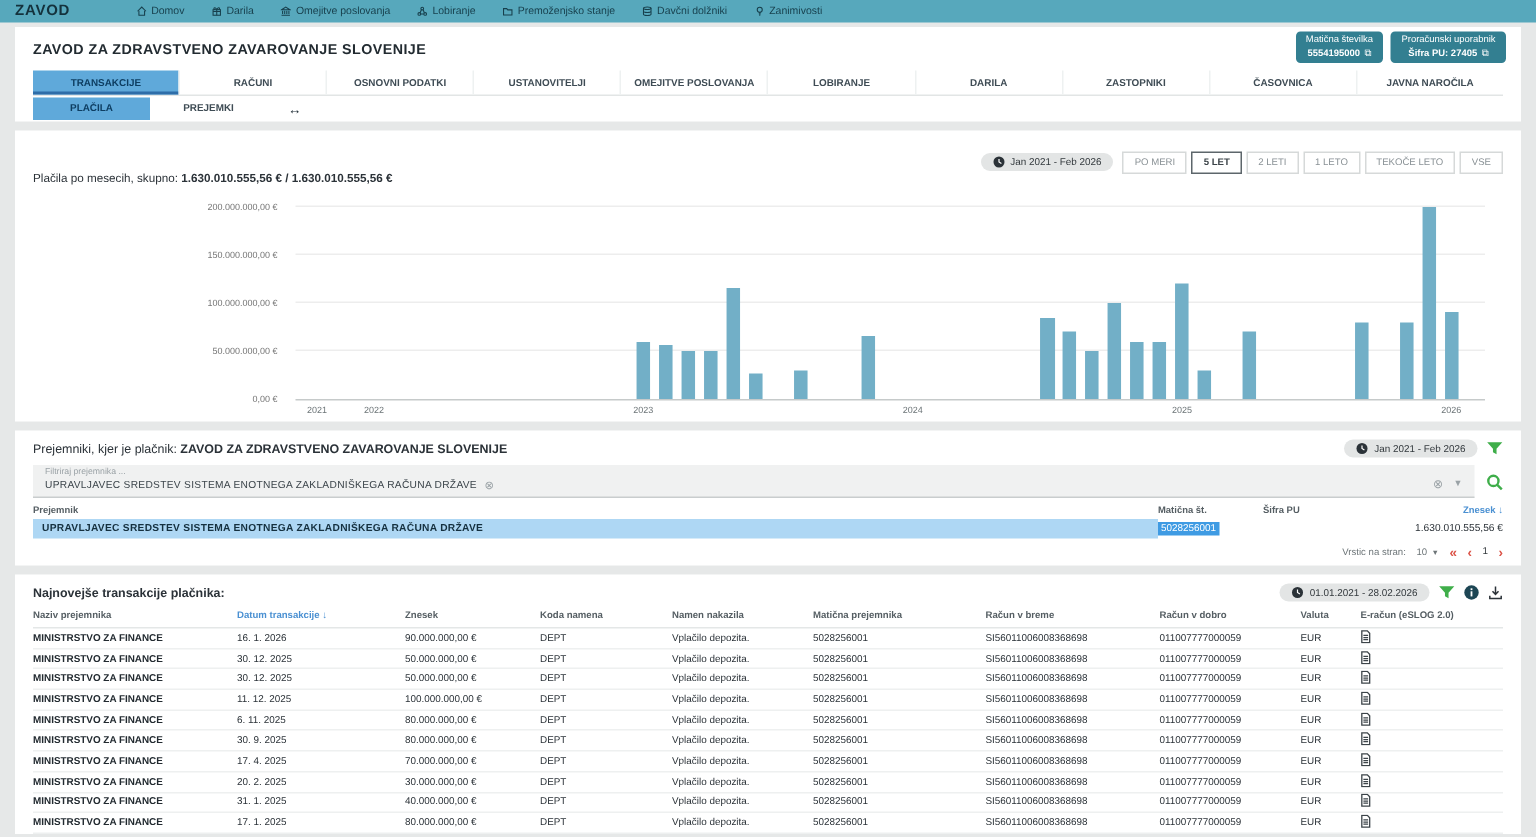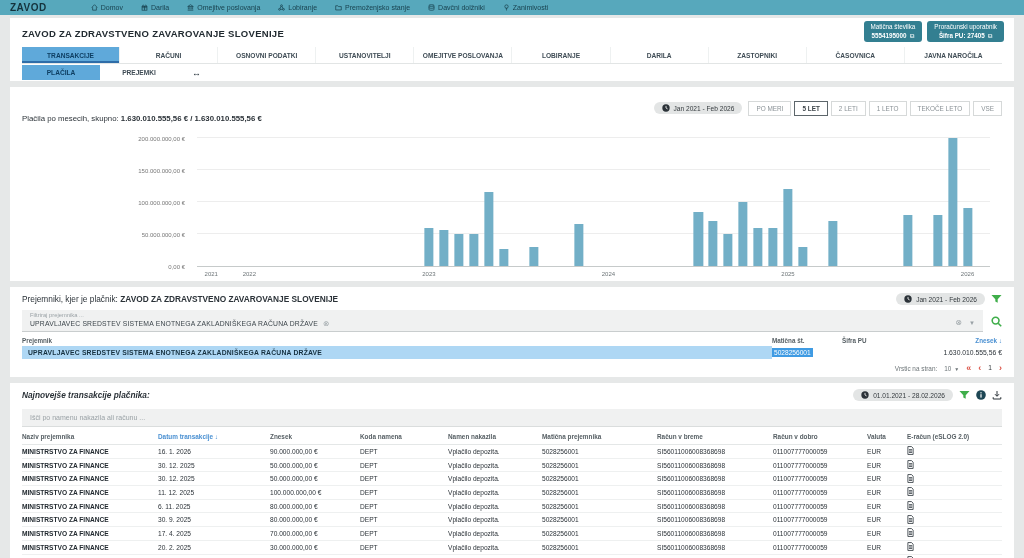--- a/index.html
+++ b/index.html
@@ -82,21 +82,21 @@
   .recip-name { background:#aed7f4; color:#15303f; font-weight:600; padding:3px 6px; letter-spacing:.2px; }
   .recip-maticna { justify-self:start; background:#3f9be3; color:#fff; padding:1px 2px; font-size:6.6px; }
   .recip-znesek { text-align:right; color:#2b3238; }
   .pagerow { display:flex; align-items:center; justify-content:flex-end; gap:7px; margin-top:5px; font-size:6.4px; color:#6d7578; }
   .pagesel { display:flex; align-items:center; gap:3px; cursor:pointer; }
   .pg { color:#db5246; font-size:9px; font-weight:bold; line-height:1; cursor:pointer; }
   .pg.num { color:#33393d; font-size:6.6px; font-weight:normal; cursor:default; }
 
   
   .tx-card { padding:6px 12px 0 12px; }
-  .tx-title { font-size:8.3px; font-weight:600; color:#2b3238;font-style:italic; }
+  .tx-title { font-size:8.3px; font-weight:600; color:#2b3238; }
   .searchbox { margin-top:5px; }
   .searchbox input { width:100%; background:#f0f1f1; border:none; border-bottom:1px solid #dadddd; font-size:7px; padding:5px 8px; color:#444; outline:none; font-family:inherit; }
   .searchbox input::placeholder { color:#9aa2a6; }
   .tx-grid { display:grid; grid-template-columns:136px 112px 90px 88px 94px 115px 116px 94px 40px 1fr; align-items:center; }
   .tx-headrow { font-size:6.4px; font-weight:600; color:#555e63; padding:6px 0 4px 0; border-bottom:1px solid #e4e7e7; }
   .tx-headrow .sorted { color:#4a90d2; }
   .tx-row { font-size:6.6px; color:#2b3238; height:13.7px; border-bottom:1px solid #eef0f0; }
   .tx-row .name { font-weight:600; color:#222a30; }
   .doc-icn { color:#3c4449; cursor:pointer; }
   .sort-arrow { font-size:6.5px; }
@@ -391,23 +391,20 @@
             </svg>
           </span>
         <span class="icn dark" id="dl1">
             <svg width="10" height="10" viewBox="0 0 10 10">
               <path d="M5 1 V6 M3 4.2 L5 6.3 L7 4.2" stroke="#2b3238" fill="none"></path>
               <path d="M1.2 7.2 V9 H8.8 V7.2" stroke="#2b3238" fill="none"></path>
             </svg>
           </span>
       </div>
     </div>
-    <div class="searchbox">
-      <input type="text" placeholder="Išči po namenu nakazila ali računu ..." style="">
-    </div>
     <div class="tx-grid tx-headrow" id="tx-head">
         <span>Naziv prejemnika</span>
         <span class="sorted">Datum transakcije <span class="sort-arrow">↓</span></span>
         <span>Znesek</span>
         <span>Koda namena</span>
         <span>Namen nakazila</span>
         <span>Matična prejemnika</span>
         <span>Račun v breme</span>
         <span>Račun v dobro</span>
         <span>Valuta</span>

